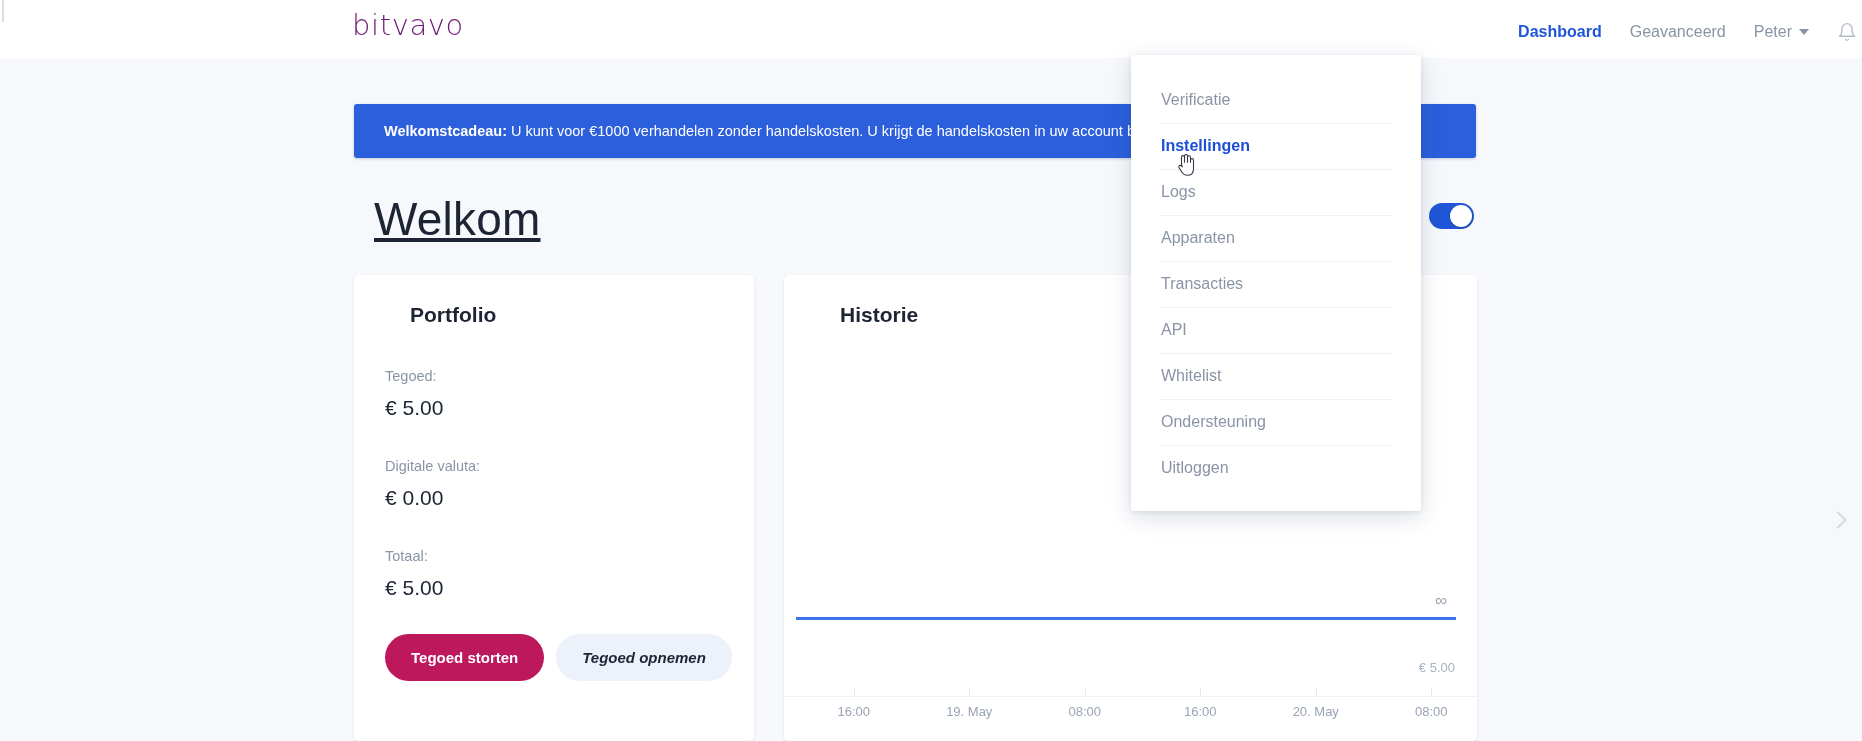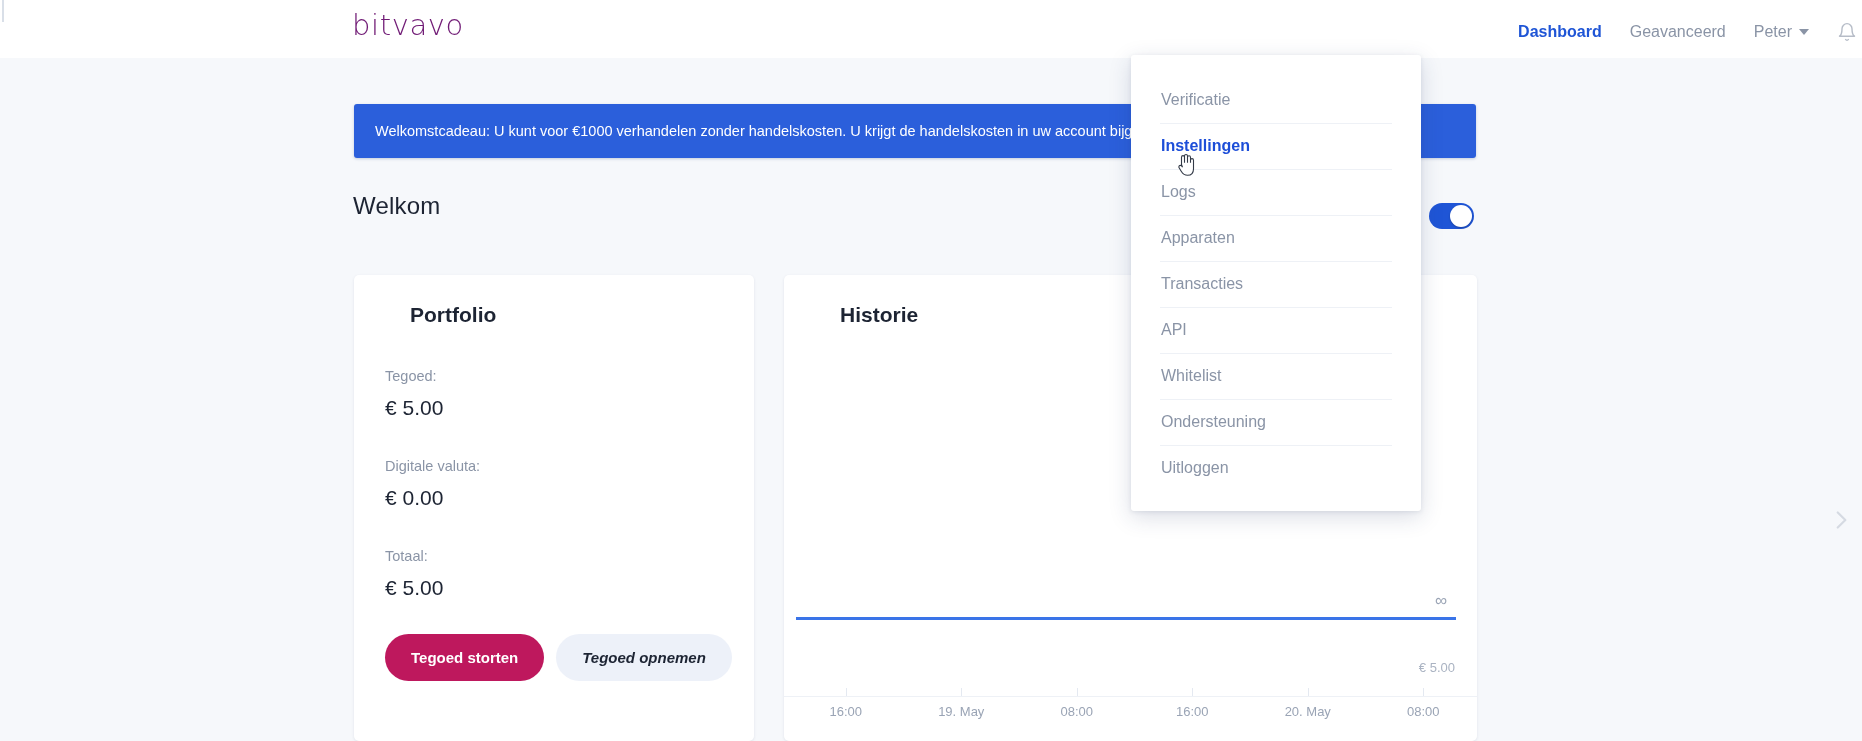--- a/index.html
+++ b/index.html
@@ -99,30 +99,31 @@
     z-index: 5;
     overflow: hidden;
   }
   .banner-text {
     position: absolute;
     left: 21px; top: 19px;
     font-size: 14.5px;
     color: #ffffff;
     white-space: nowrap;
   }
-  .banner-text b { font-weight: normal; }
+  .banner-text b { font-weight: bold; margin-left: 9px; }
 
   
   .welkom {
     position: absolute;
-    left: 353px; top: 192px;
-    font-size: 24px;
+    left: 374px; top: 192px;
+    font-size: 46px;
     font-weight: 400;
     color: #1d2433;
     letter-spacing: .2px;
+    text-decoration: underline;
   }
   .toggle {
     position: absolute;
     left: 1429px; top: 203px;
     width: 45px; height: 26px;
     border-radius: 13px;
     background: #1f55d6;
     cursor: pointer;
   }
   .toggle-knob {
@@ -219,21 +220,21 @@
   }
   .chart-right-label {
     position: absolute;
     right: 22px; top: 315px;
     font-size: 13px;
     color: #aab3c2;
     white-space: nowrap;
   }
   .chart-axis {
     position: absolute;
-    left: 4px; bottom: 22px;
+    left: 12px; bottom: 22px;
     width: 693px;
     display: flex;
   }
   .tick {
     flex: 1;
     text-align: center;
     font-size: 13px;
     color: #9aa4b5;
     position: relative;
   }

